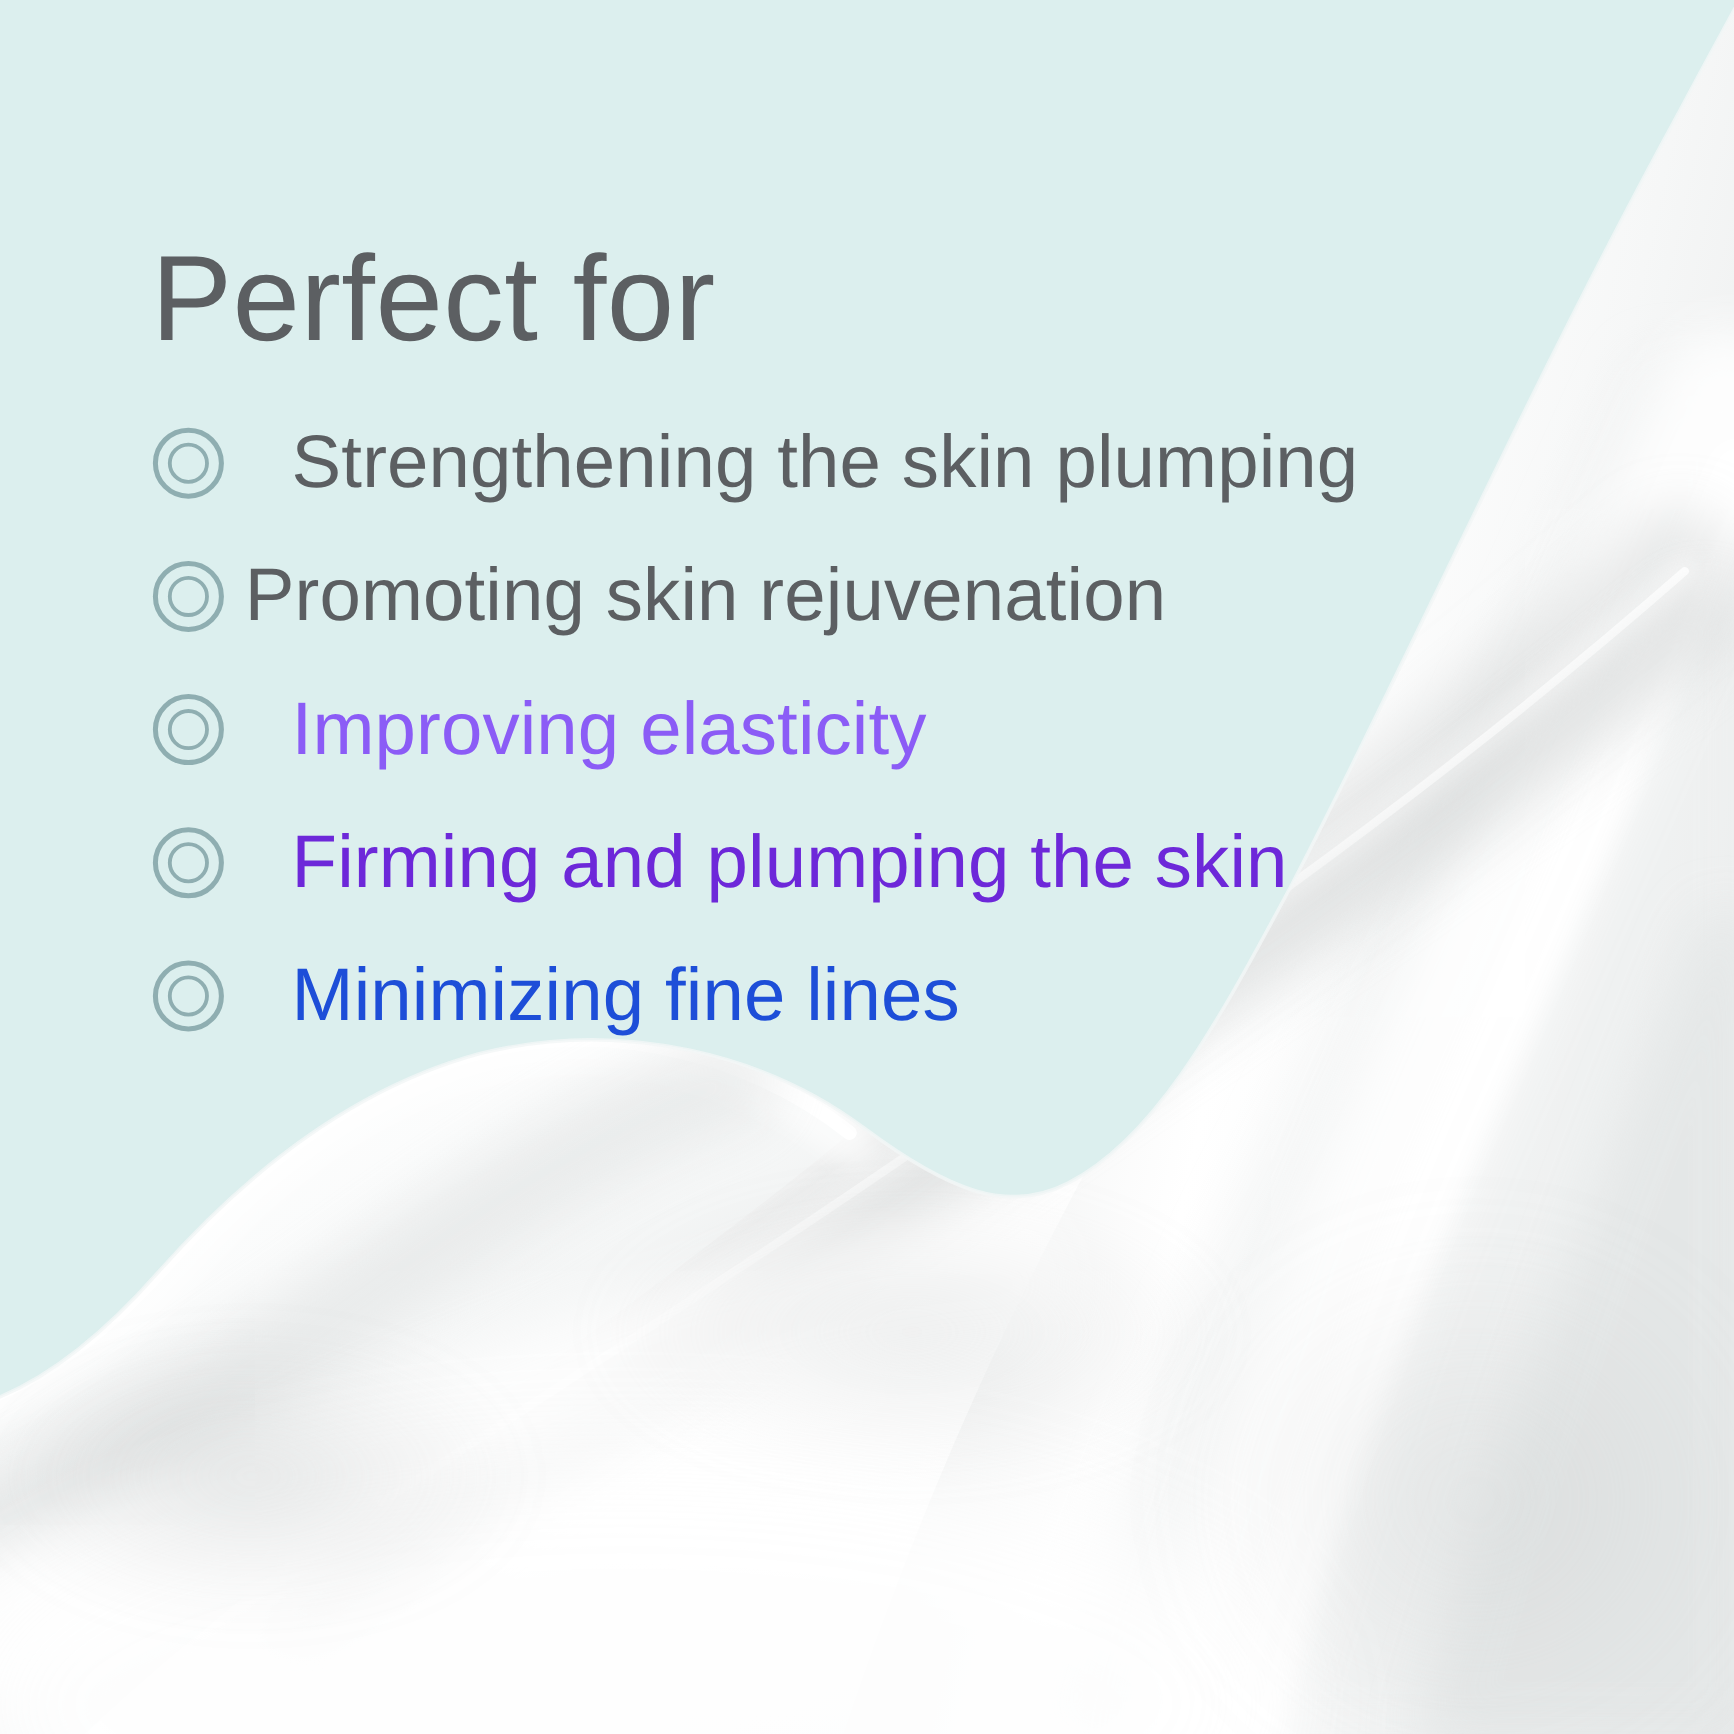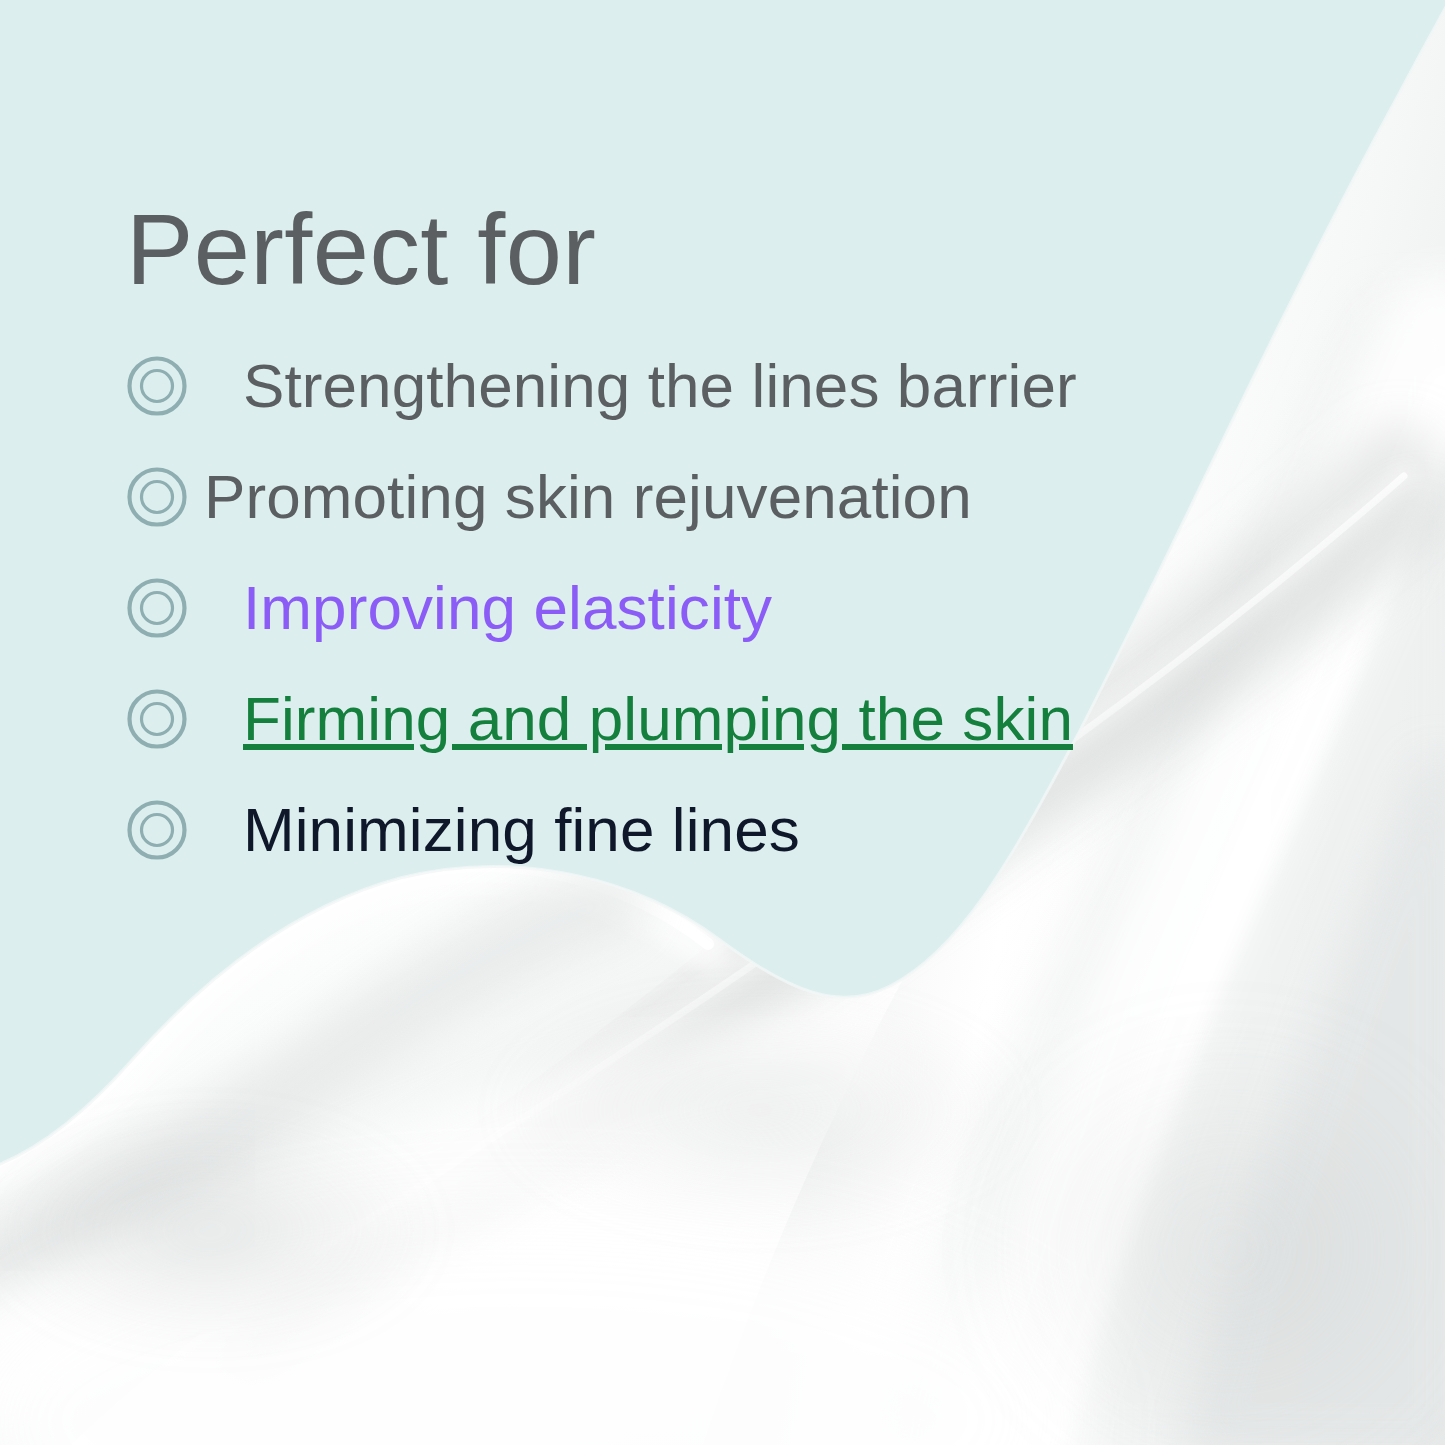--- a/index.html
+++ b/index.html
@@ -252,21 +252,21 @@
 
     <h1 id="page-title" style="color: rgb(92, 95, 98);">Perfect for</h1>
 
     <ul id="benefits-list" style="list-style:none;margin:0;padding:0;">
 
       <li class="benefit-row">
         <svg class="benefit-icon" viewBox="0 0 62 62">
           <circle cx="31" cy="31" r="27.5" fill="none" stroke="#8faeb1" stroke-width="4.2"></circle>
           <circle cx="31" cy="31" r="15.5" fill="none" stroke="#8faeb1" stroke-width="3.2"></circle>
         </svg>
-        <span class="benefit-label" style="color: rgb(92, 95, 98);">Strengthening the lines barrier</span>
+        <span class="benefit-label" style="color: rgb(92, 95, 98);">Strengthening the skin plumping</span>
       </li>
 
       <li class="benefit-row">
         <svg class="benefit-icon" viewBox="0 0 62 62">
           <circle cx="31" cy="31" r="27.5" fill="none" stroke="#8faeb1" stroke-width="4.2"></circle>
           <circle cx="31" cy="31" r="15.5" fill="none" stroke="#8faeb1" stroke-width="3.2"></circle>
         </svg>
         <span class="benefit-label" style="color: rgb(92, 95, 98); margin-left: 16px;">Promoting skin rejuvenation</span>
       </li>
 
@@ -276,26 +276,26 @@
           <circle cx="31" cy="31" r="15.5" fill="none" stroke="#8faeb1" stroke-width="3.2"></circle>
         </svg>
         <span class="benefit-label" style="color: #8b5cf6;">Improving elasticity</span>
       </li>
 
       <li class="benefit-row">
         <svg class="benefit-icon" viewBox="0 0 62 62">
           <circle cx="31" cy="31" r="27.5" fill="none" stroke="#8faeb1" stroke-width="4.2"></circle>
           <circle cx="31" cy="31" r="15.5" fill="none" stroke="#8faeb1" stroke-width="3.2"></circle>
         </svg>
-        <span class="benefit-label" style="color: #15803d; text-decoration: underline;">Firming and plumping the skin</span>
-      </li>
-
-      <li class="benefit-row">
-        <svg class="benefit-icon" viewBox="0 0 62 62">
-          <circle cx="31" cy="31" r="27.5" fill="none" stroke="#8faeb1" stroke-width="4.2"></circle>
-          <circle cx="31" cy="31" r="15.5" fill="none" stroke="#8faeb1" stroke-width="3.2"></circle>
-        </svg>
-        <span class="benefit-label" style="color: #0f172a;">Minimizing fine lines</span>
+        <span class="benefit-label" style="color: #6d28d9;">Firming and plumping the skin</span>
+      </li>
+
+      <li class="benefit-row">
+        <svg class="benefit-icon" viewBox="0 0 62 62">
+          <circle cx="31" cy="31" r="27.5" fill="none" stroke="#8faeb1" stroke-width="4.2"></circle>
+          <circle cx="31" cy="31" r="15.5" fill="none" stroke="#8faeb1" stroke-width="3.2"></circle>
+        </svg>
+        <span class="benefit-label" style="color: #1d4ed8;">Minimizing fine lines</span>
       </li>
 
     </ul>
   </div>
 </div>
 
 </body></html>

